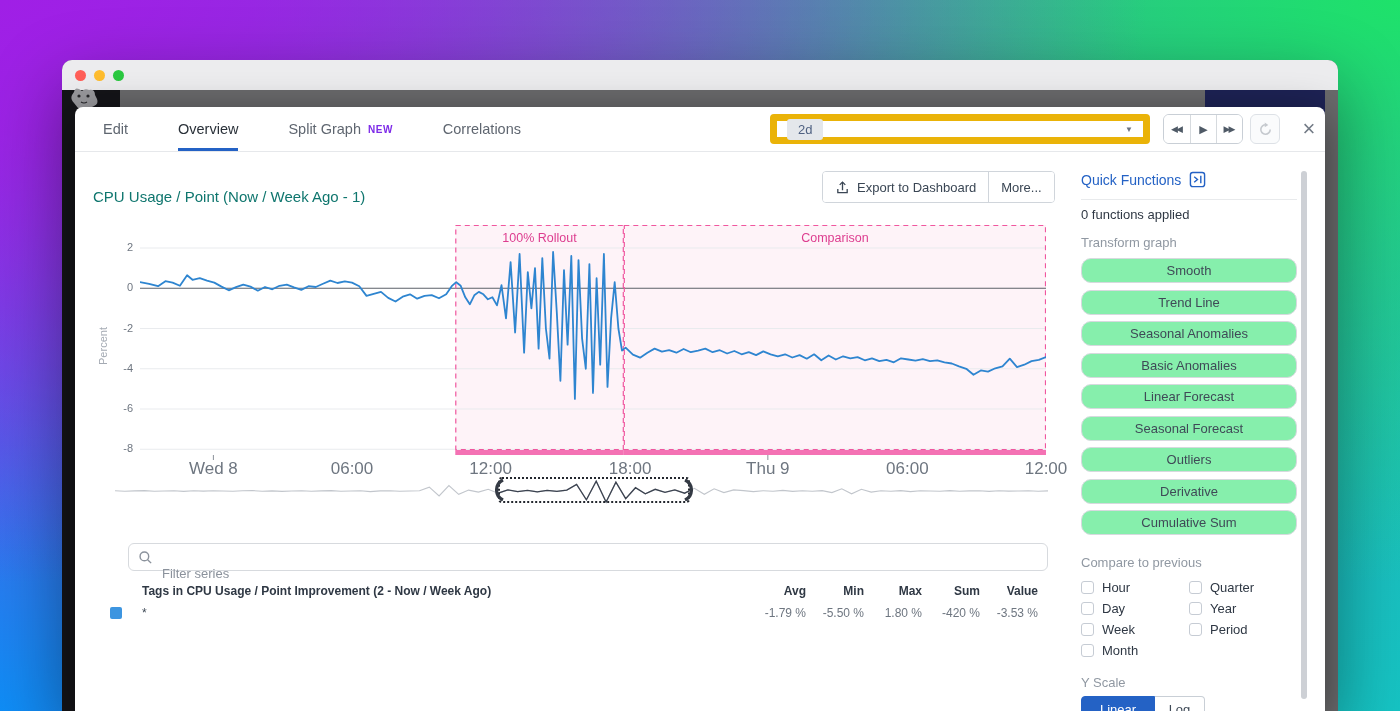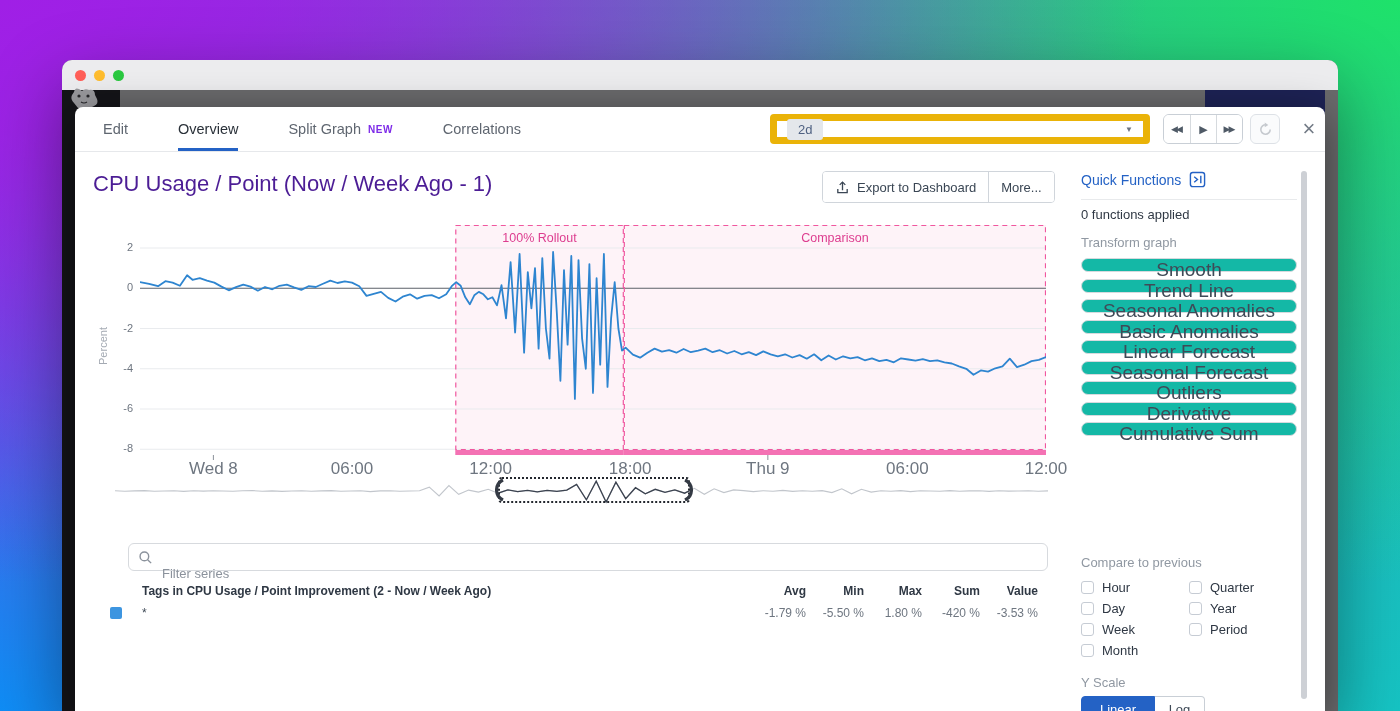--- a/index.html
+++ b/index.html
@@ -35,21 +35,21 @@
     border-radius:6px;overflow:hidden;background:#fff;box-sizing:border-box;}
   .pbtn{width:26px;border:none;background:#fff;color:#4f5a66;font-size:11px;display:flex;align-items:center;
     justify-content:center;padding:0;cursor:pointer;font-family:inherit;}
   .pbtn+.pbtn{border-left:1px solid #d6dade;}
   .pbtn.dbl{font-size:9px;letter-spacing:-2px;padding-right:2px;}
   .refresh{position:absolute;left:1175px;top:7px;width:30px;height:30px;border:1px solid #dde1e6;border-radius:6px;
     background:#fafbfc;display:flex;align-items:center;justify-content:center;padding:0;}
   .closex{position:absolute;left:1218px;top:6px;width:32px;height:32px;border:none;background:none;
     font-size:22px;color:#737b86;cursor:pointer;line-height:30px;padding:0;}
   
-  .graph-title{position:absolute;left:18px;top:64px;font-size:22px;color:#4c1d95;}
+  .graph-title{position:absolute;left:18px;top:81px;font-size:15px;color:#0f766e;}
   .export-group{position:absolute;left:747px;top:64px;height:30px;display:flex;border:1px solid #d0d5db;
     border-radius:4px;overflow:hidden;background:#fff;}
   .egbtn{display:flex;align-items:center;gap:7px;font-size:13px;color:#3a4654;background:#fff;border:none;
     padding:0 12px;cursor:pointer;font-family:inherit;}
   .egbtn.more{border-left:1px solid #d0d5db;}
   
   .ylab{position:absolute;left:-52px;top:233px;width:160px;text-align:center;transform:rotate(-90deg);
     font-size:11px;color:#a4aab3;}
   .axlayer{position:absolute;left:0;top:0;right:0;bottom:0;pointer-events:none;}
   .ytick{position:absolute;left:30px;width:28px;text-align:right;font-size:11px;color:#6e7680;}
@@ -75,21 +75,21 @@
   .st-tag{flex:1;}
   .st-row .stat{color:#6e7680;font-weight:400;}
   
   .sidebar{position:absolute;left:1006px;top:0;width:232px;height:100%;}
   .qf{position:absolute;left:0;top:64px;display:flex;align-items:center;gap:8px;font-size:14px;color:#2462c5;cursor:pointer;}
   .sdiv{position:absolute;left:0;top:92px;width:216px;height:1px;background:#e8eaec;}
   .applied{position:absolute;left:0;top:100px;font-size:13px;color:#2f3844;}
   .slabel{font-size:13px;color:#9098a2;position:absolute;left:0;}
   .t1{top:128px;} .t2{top:448px;} .t3{top:568px;}
   .fnbtns{position:absolute;left:0;top:151px;width:216px;display:flex;flex-direction:column;gap:6.5px;}
-  .fnbtn{height:14px;border:1px solid #d6dade;border-radius:10px;background:#14b8a6;font-size:19px;color:#3f4a57;
+  .fnbtn{height:25px;border:1px solid #d6dade;border-radius:10px;background:#86efac;font-size:13px;color:#3f4a57;
     cursor:pointer;font-family:inherit;padding:0;}
   .cbgrid{position:absolute;left:0;top:470px;display:grid;grid-template-columns:108px 120px;
     grid-template-rows:repeat(4,21px);grid-auto-flow:column;}
   .cbitem{display:flex;align-items:center;gap:8px;font-size:13px;color:#2f3844;cursor:pointer;}
   .cbox{width:13px;height:13px;border:1px solid #c6ccd4;border-radius:3px;background:#fff;box-sizing:border-box;}
   .ysc{position:absolute;left:0;top:589px;display:flex;}
   .yscbtn{height:26px;font-size:13px;cursor:pointer;font-family:inherit;}
   .yscbtn.sel{background:#2462c5;color:#fff;border:1px solid #2462c5;border-radius:4px 0 0 4px;width:74px;}
   .yscbtn.unsel{background:#fff;color:#3f4a57;border:1px solid #c9cfd6;border-left:none;border-radius:0 4px 4px 0;width:50px;}
   .sscroll{position:absolute;left:220px;top:64px;width:6px;height:528px;border-radius:3px;background:#cdd0d5;cursor:pointer;}

